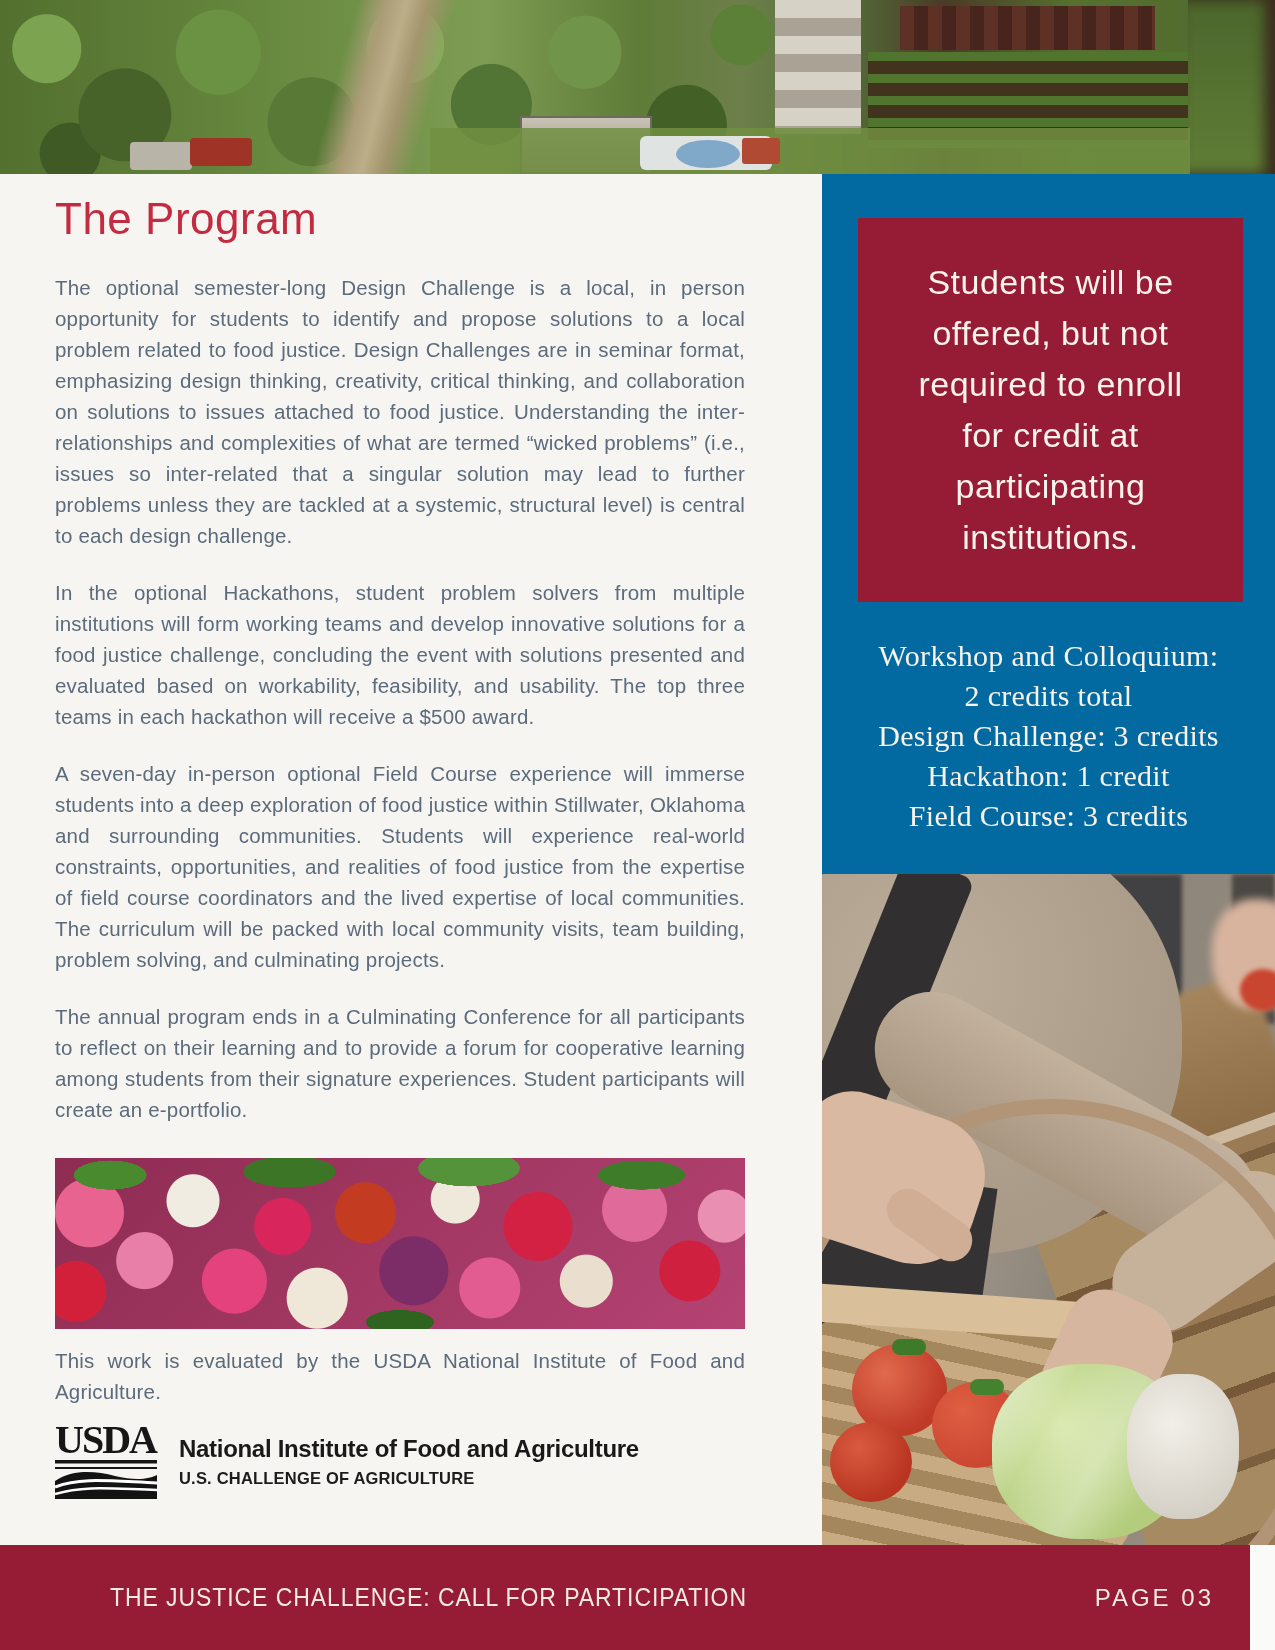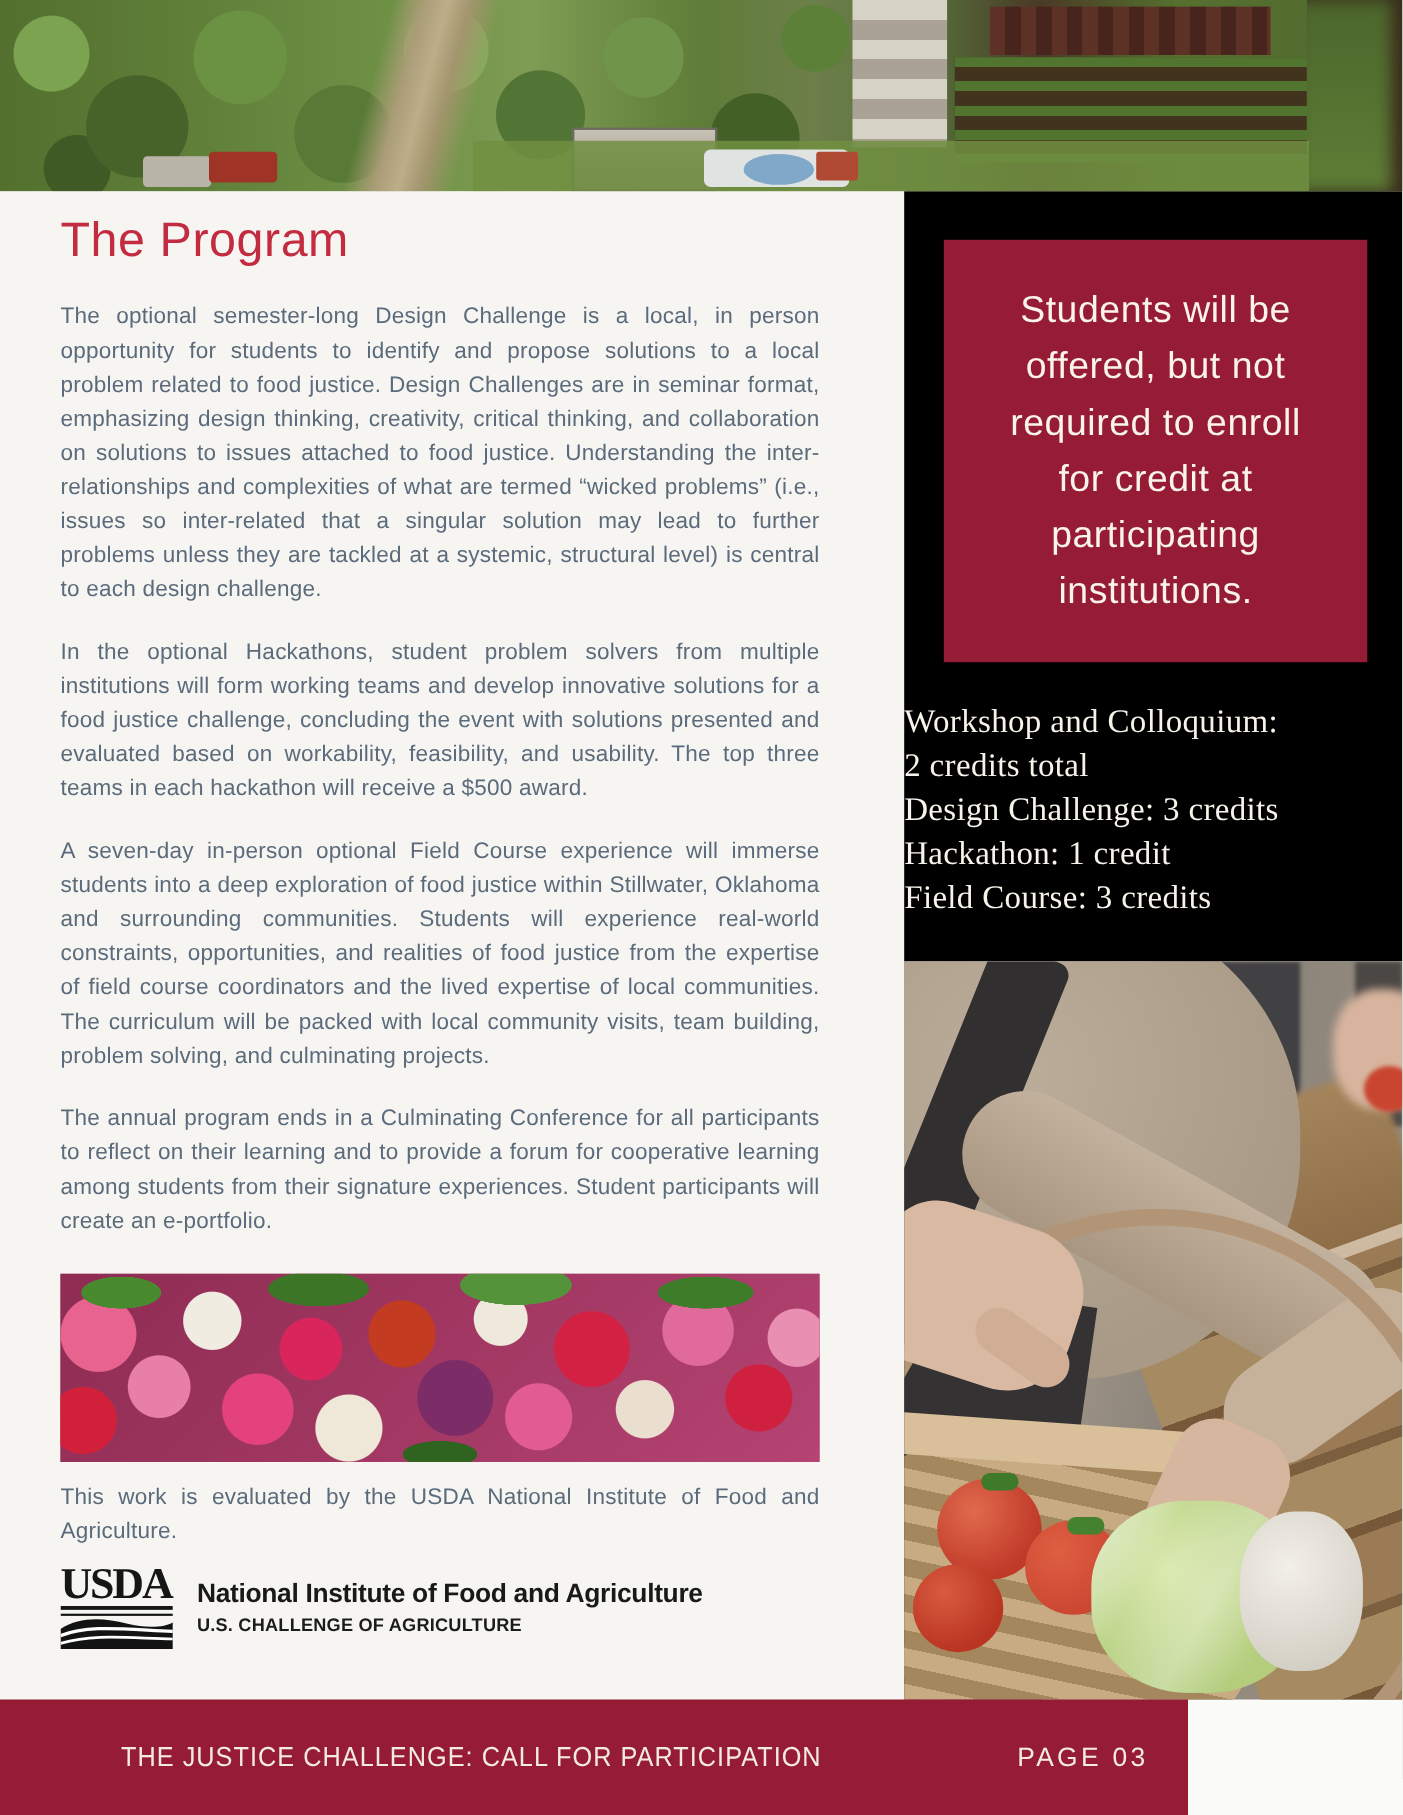--- a/index.html
+++ b/index.html
@@ -75,25 +75,25 @@
   p.support{margin-top:16px;}
 
   
   .usda{display:flex;align-items:center;margin-top:12px;}
   .usda-mark{width:108px;height:80px;flex:0 0 auto;}
   .usda-text{margin-left:16px;padding-top:4px;}
   .usda-org{font-size:24px;font-weight:700;letter-spacing:-.3px;color:#191919;}
   .usda-dept{font-size:16.5px;font-weight:700;letter-spacing:.2px;color:#1c1c1c;margin-top:6px;}
 
   
-  .sidebar{position:absolute;left:822px;top:174px;width:453px;height:700px;background:#000000;}
+  .sidebar{position:absolute;left:822px;top:174px;width:453px;height:700px;background:#0369a1;}
   .callout{margin:44px auto 0 36px;width:385px;height:384px;background:#961b34;
     display:flex;align-items:center;justify-content:center;padding:0 52px;}
   .callout-text{font-size:34px;line-height:51px;letter-spacing:.5px;color:#f9f3ec;text-align:center;}
-  .credits{margin-top:34px;font-family:"Liberation Serif",serif;
+  .credits{margin-top:34px;text-align:center;font-family:"Liberation Serif",serif;
     font-size:30px;line-height:40px;letter-spacing:.3px;color:#f8f3ea;}
 
   
   .photo-basket{position:absolute;left:822px;top:874px;width:453px;height:671px;overflow:hidden;
     background:linear-gradient(105deg,#958b7d 0%,#a1968a 35%,#8d857b 55%,#9b9082 100%);}
   .photo-basket div{position:absolute;}
   .pb-panel{left:225px;top:0;width:135px;height:265px;background:#414042;filter:blur(2px);}
   .pb-panel2{left:410px;top:0;width:43px;height:150px;background:#4b4744;filter:blur(2px);}
   .pb-woodback{left:280px;top:120px;width:180px;height:170px;background:linear-gradient(180deg,#a5855c,#8a6a44);
     transform:rotate(-18deg);filter:blur(3px);}
@@ -125,21 +125,21 @@
   .pb-stem{left:70px;top:465px;width:34px;height:16px;border-radius:8px;background:#3f7a2b;box-shadow:78px 40px 0 0 #44822f;}
   .pb-lettuce{left:170px;top:490px;width:195px;height:175px;border-radius:45%;
     background:linear-gradient(120deg,#ffffff66 10%,#0000 30%,#ffffff44 55%,#0000 75%),
     radial-gradient(circle at 35% 35%,#d9e8ad,#b3cd7d 70%);}
   .pb-bag{left:305px;top:500px;width:112px;height:145px;border-radius:45%;
     background:radial-gradient(circle at 40% 35%,#f2efe8,#cdc8bd);}
   .pb-hand3{left:390px;top:25px;width:90px;height:110px;border-radius:45%;background:#d8b49e;filter:blur(4px);}
   .pb-tom4{left:418px;top:95px;width:46px;height:42px;border-radius:50%;background:#c9452f;filter:blur(2px);}
 
   
-  .footer{position:absolute;left:0;top:1545px;width:1080px;height:105px;background:#961b34;
+  .footer{position:absolute;left:0;top:1545px;width:1250px;height:105px;background:#961b34;
     display:flex;align-items:center;justify-content:space-between;padding:0 36px 0 110px;color:#f3ebe3;}
   .footer-title{font-size:25px;letter-spacing:1px;transform:scaleX(.92);transform-origin:left center;}
   .footer-page{font-size:24px;letter-spacing:3px;}
 </style>
 </head>
 <body>
 
 <div class="page">
 
   <div class="banner">

